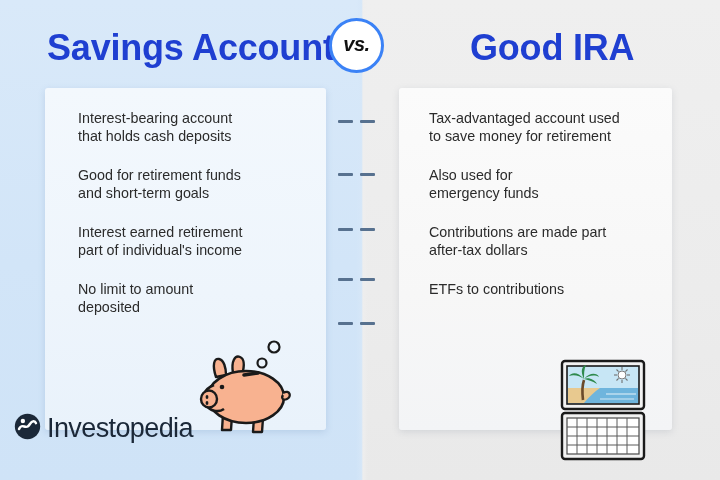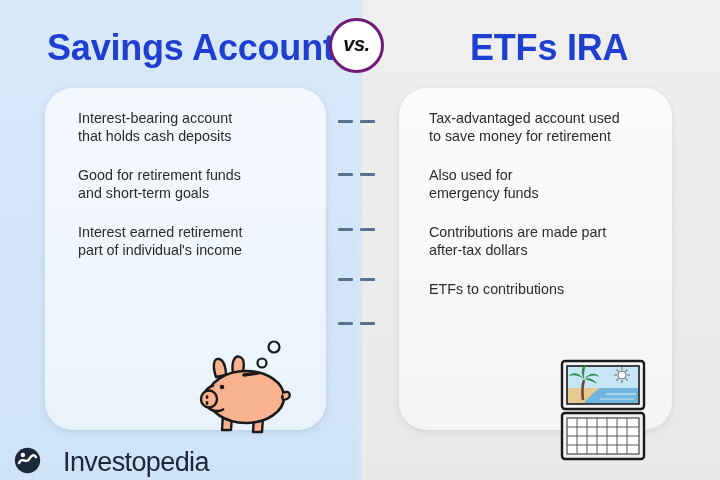--- a/index.html
+++ b/index.html
@@ -51,39 +51,39 @@
   #heading-left  { left: 47px;  top: 27px; }
   #heading-right { left: 470px; top: 27px; }
 
   
   #vs-badge {
     position: absolute;
     left: 329px; top: 18px;
     width: 55px; height: 55px;
     border-radius: 50%;
     background: #ffffff;
-    border: 3px solid #701a75;
+    border: 3px solid #3b82f6;
     box-sizing: border-box;
     display: flex;
     align-items: center;
     justify-content: center;
   }
   #vs-badge .vs-text {
     font-size: 20px;
     font-weight: bold;
     font-style: italic;
     color: #111111;
     letter-spacing: -0.5px;
     transform: translateY(-1px);
   }
 
   
   .card {
     position: absolute;
-    border-radius: 28px;
+    border-radius: 3px;
     box-sizing: border-box;
   }
   #card-left {
     left: 45px; top: 88px;
     width: 281px; height: 342px;
     background: linear-gradient(180deg, #f3f8fd 0%, #eef5fc 60%, #e9f2fb 100%);
     box-shadow: 0 2px 7px rgba(70,110,160,0.18);
   }
   #card-right {
     left: 399px; top: 88px;
@@ -135,63 +135,67 @@
   
   #laptop-illustration {
     position: absolute;
     left: 556px; top: 358px;
     width: 95px; height: 105px;
   }
 
   
   #logo {
     position: absolute;
-    left: 14px; top: 447px;
+    left: 14px; top: 413px;
     display: flex;
     align-items: center;
-    gap: 22px;
+    gap: 6px;
     justify-content: space-between;
   }
   #logo .logo-text {
     color: #1b2838;
     font-size: 27px;
     font-weight: 500;
     letter-spacing: -0.6px;
   }
 </style>
 </head>
 <body>
 
 <div id="stage">
 
   <div class="bg-left"></div>
   <div class="bg-right"></div>
   <div class="bg-seam"></div>
 
   <div class="heading" id="heading-left">Savings Account</div>
 
-  <div class="heading" id="heading-right">ETFs IRA</div>
+  <div class="heading" id="heading-right">Good IRA</div>
 
   <div id="vs-badge">
     <span class="vs-text">vs.</span>
   </div>
 
   <div class="card" id="card-left">
     <div class="list" id="left-list">
         <div class="bullet">
           <span class="ln">Interest-bearing account</span>
           <span class="ln">that holds cash deposits</span>
         </div>
         <div class="bullet">
           <span class="ln">Good for retirement funds</span>
           <span class="ln">and short-term goals</span>
         </div>
         <div class="bullet">
           <span class="ln">Interest earned retirement</span>
           <span class="ln">part of individual's income</span>
+        </div>
+        <div class="bullet">
+          <span class="ln">No limit to amount</span>
+          <span class="ln">deposited</span>
         </div>
       </div>
   </div>
 
   <div class="card" id="card-right">
     <div class="list" id="right-list">
         <div class="bullet">
           <span class="ln">Tax-advantaged account used</span>
           <span class="ln">to save money for retirement</span>
         </div>

